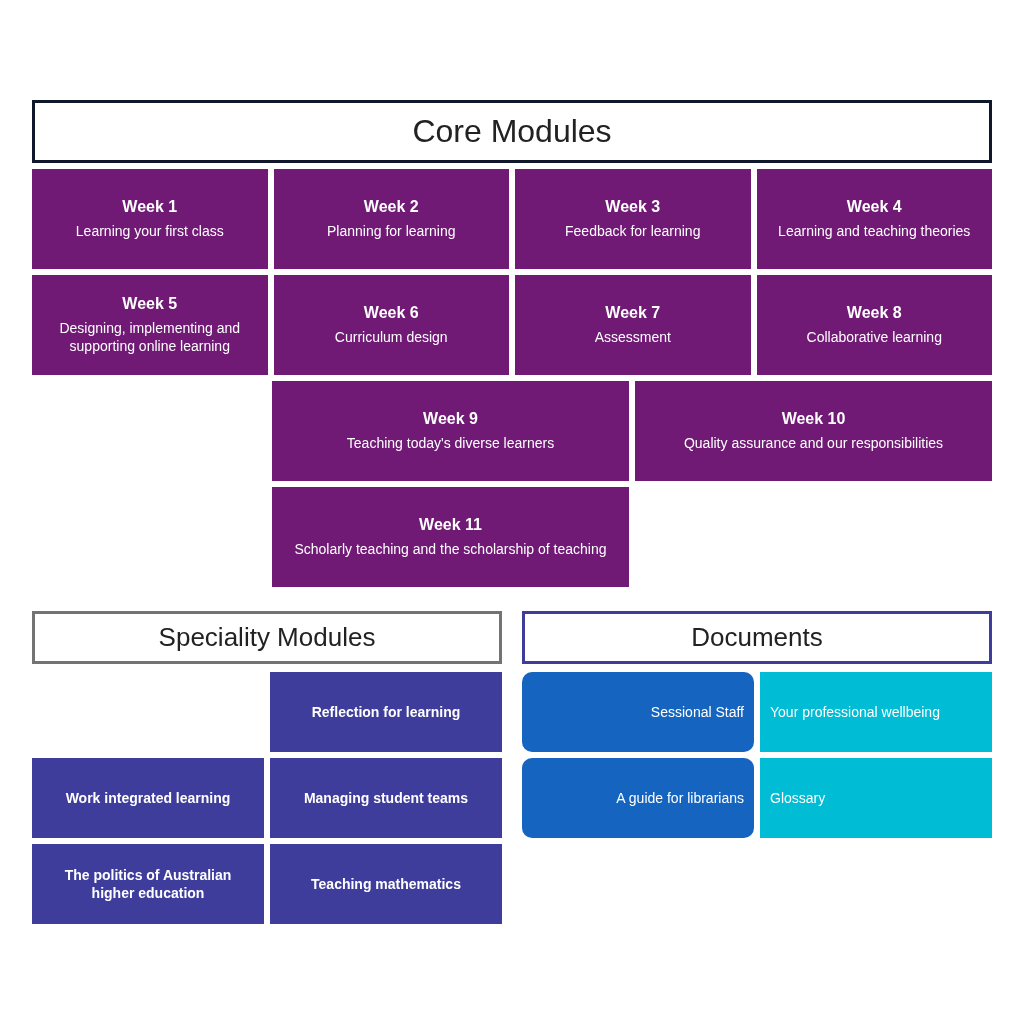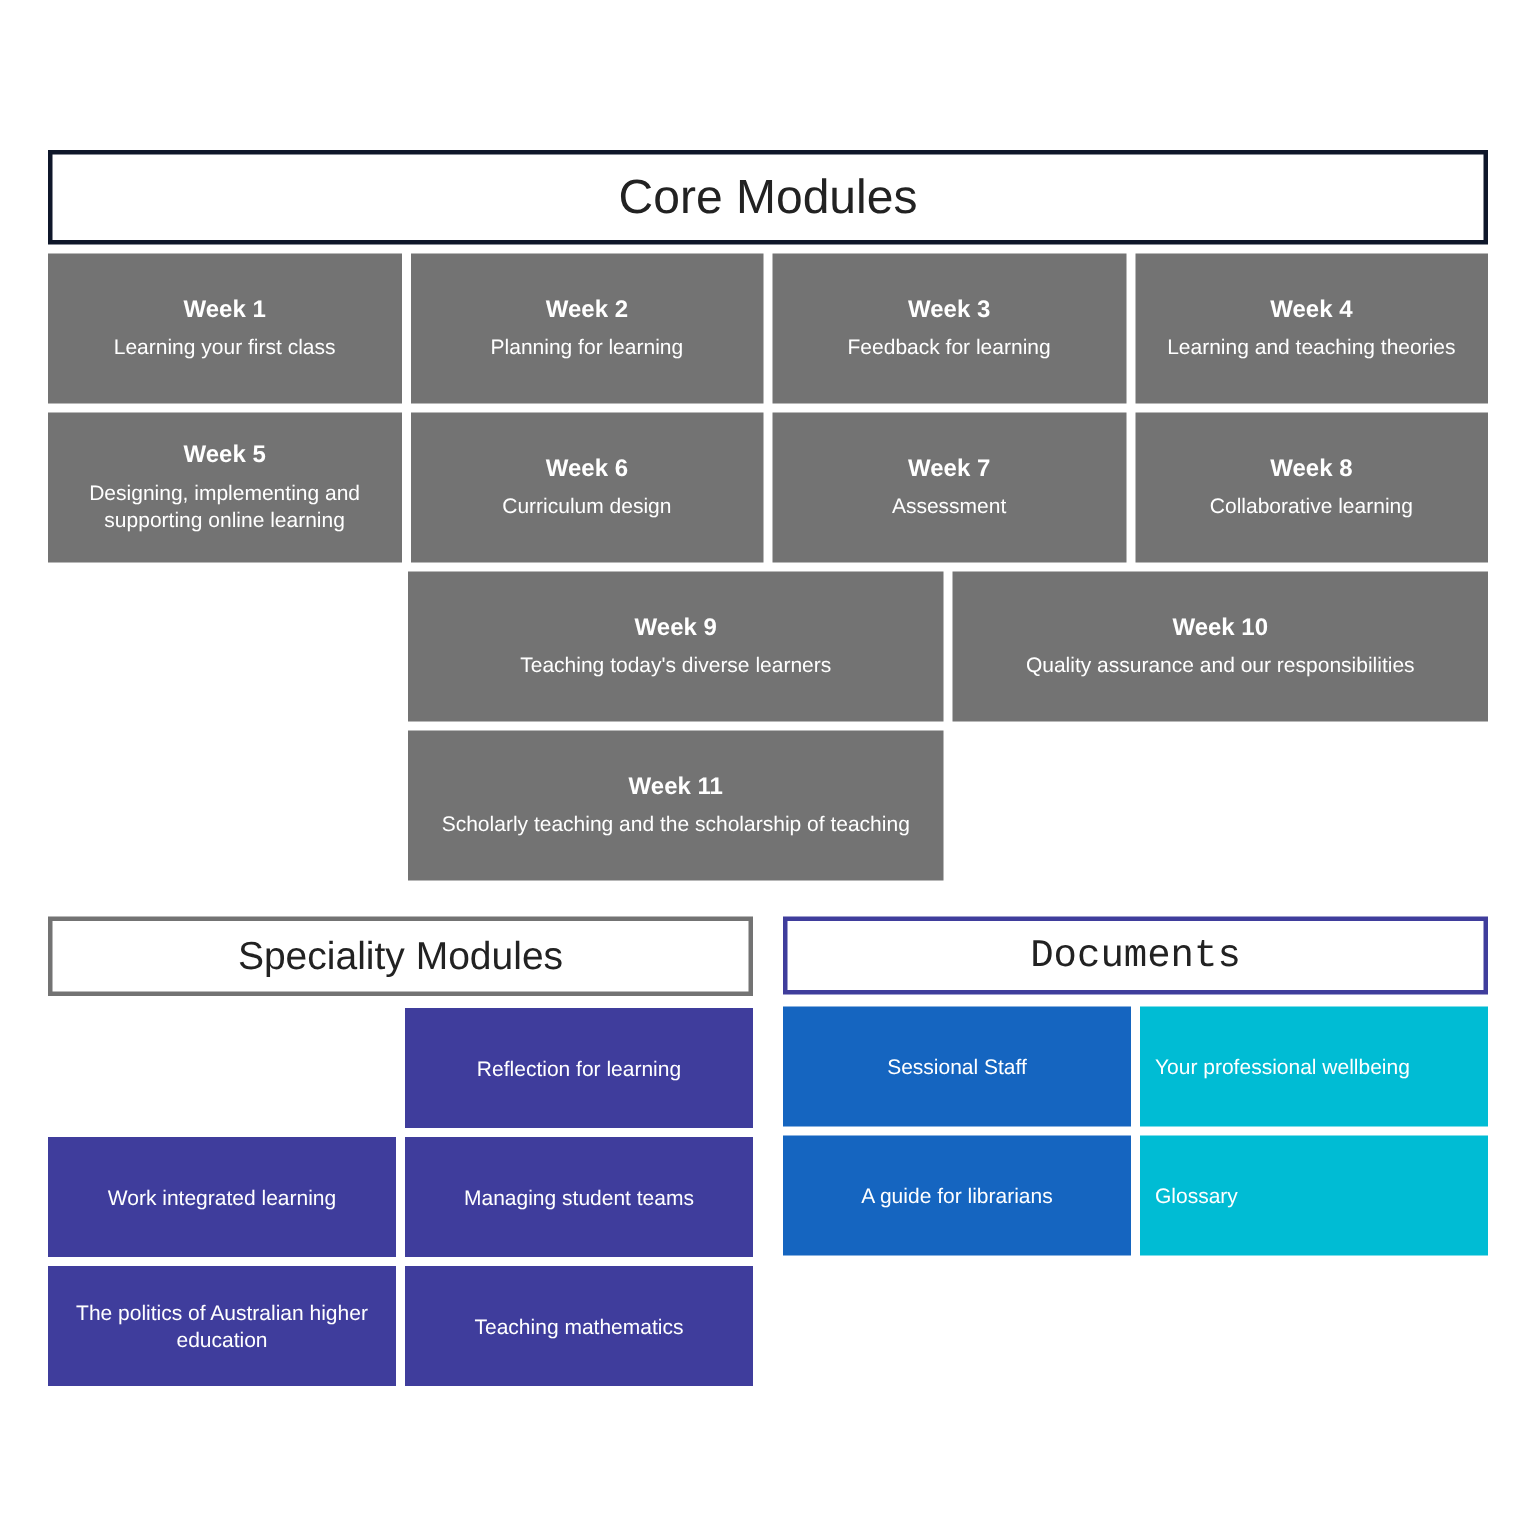--- a/index.html
+++ b/index.html
@@ -40,21 +40,21 @@
       gap: 6px;
     }
     .core-row-3 {
       display: grid;
       grid-template-columns: 1fr 1fr;
       gap: 6px;
       padding-left: 25%;
       padding-right: 0;
     }
     .core-cell {
-      background: #737373;
+      background: #701a75;
       color: #fff;
       text-align: center;
       padding: 18px 10px;
       min-height: 100px;
       display: flex;
       flex-direction: column;
       align-items: center;
       justify-content: center;
     }
     .core-cell .week-label {
@@ -85,21 +85,20 @@
       font-size: 26px;
       color: #222;
       font-weight: normal;
     }
 
     .docs-section-header {
       border: 3px solid #3f3d9c;
       text-align: center;
       padding: 8px 16px;
       margin-bottom: 8px;
-      font-family: Liberation Mono, monospace;
     }
     .docs-section-header h2 {
       font-size: 26px;
       color: #222;
       font-weight: normal;
     }
 
     
     .specialty-grid {
       display: flex;
@@ -110,20 +109,21 @@
       background: #3f3d9c;
       color: #fff;
       text-align: center;
       padding: 20px 10px;
       font-size: 14px;
       line-height: 1.3;
       min-height: 80px;
       display: flex;
       align-items: center;
       justify-content: center;
+      font-weight: bold;
     }
 
     
     .docs-grid {
       display: flex;
       flex-direction: column;
       gap: 6px;
     }
     .docs-row {
       display: grid;
@@ -133,21 +133,22 @@
     .docs-cell-blue {
       background: #1565c0;
       color: #fff;
       text-align: center;
       padding: 20px 10px;
       font-size: 14px;
       line-height: 1.3;
       min-height: 80px;
       display: flex;
       align-items: center;
-      justify-content: center;
+      justify-content: flex-end;
+      border-radius: 10px;
     }
     .docs-cell-cyan {
       background: #00bcd4;
       color: #fff;
       text-align: center;
       padding: 20px 10px;
       font-size: 14px;
       line-height: 1.3;
       min-height: 80px;
       display: flex;

